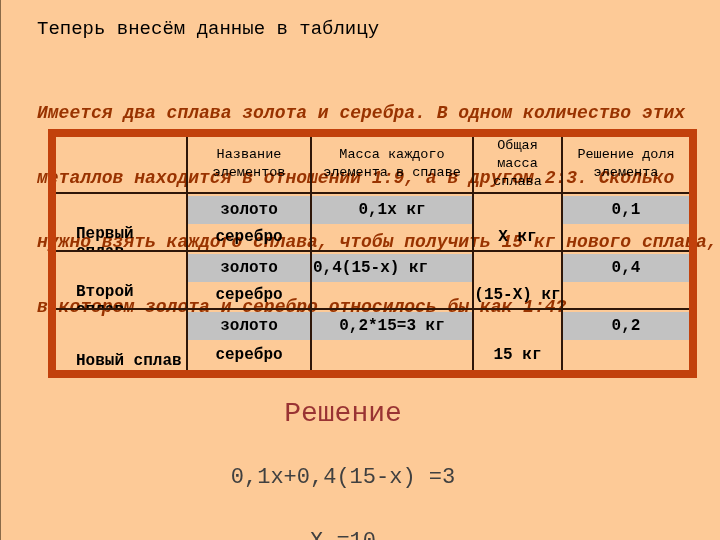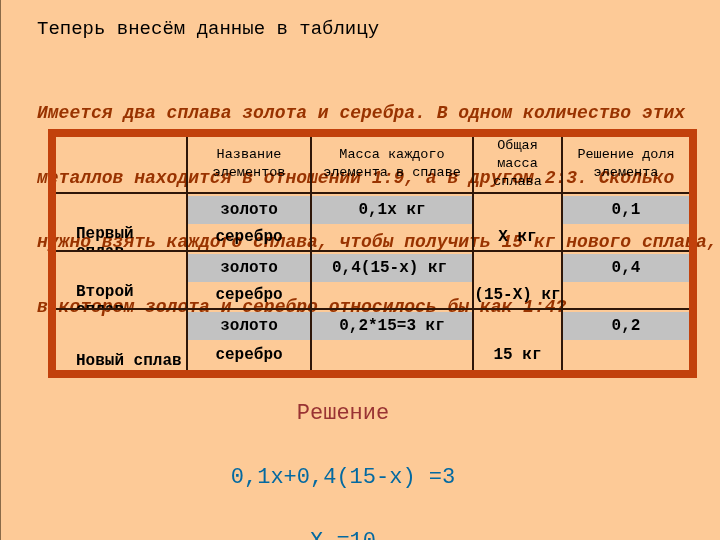--- a/index.html
+++ b/index.html
@@ -41,32 +41,32 @@
   }
   .cell { display:flex; flex-direction:column; }
   .r1 .cell, .r2 .cell { height:56px; }
   .r3 .cell { height:60px; }
   .l1 {
     height:30px; box-sizing:border-box;
     display:flex; align-items:center; justify-content:center;
     font-weight:bold; font-size:16px; color:#000;
   }
   .l1.gray { background:#c2c2c2; height:28px; margin-top:2px; }
-  .l1.left { justify-content:flex-start; padding-left:20px; }
+  .l1.left { justify-content:flex-start; padding-left:1px; }
   .l2 {
     flex:1; display:flex; align-items:center; justify-content:center;
     font-weight:bold; font-size:16px; color:#000;
   }
   .l2.lbl { justify-content:flex-start; padding-left:20px;margin-top:31px; }
   .solution {
     position:absolute; left:0; top:364px; width:684px;
     text-align:center; white-space:pre;
   }
-  .sol-heading { color:#993333; font-size:22px; line-height:28px; }
-  .sol-line    { color:#0369a1;    font-size:22px; line-height:28px; }
+  .sol-heading { color:#993333; font-size:28px; line-height:28px; }
+  .sol-line    { color:#404040;    font-size:22px; line-height:28px; }
 </style>
 </head>
 <body>
 
 <div class="slide">
 
   <div class="title">Теперь внесём данные в таблицу</div>
 
   <div class="problem">
     <div>Имеется два сплава золота и серебра. В одном количество этих</div>

